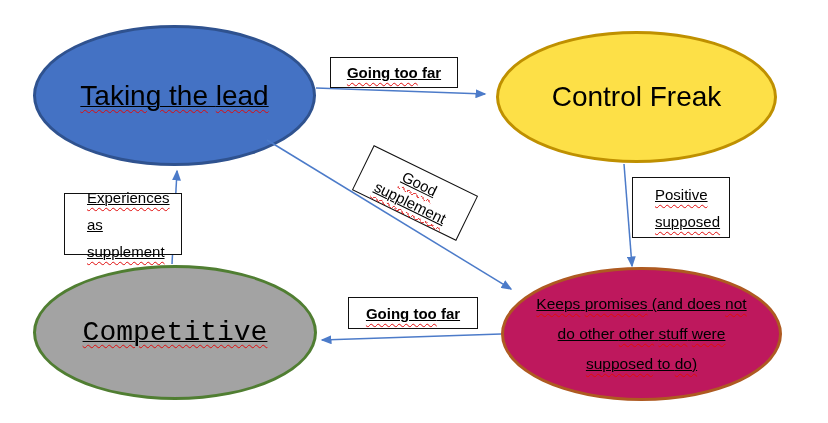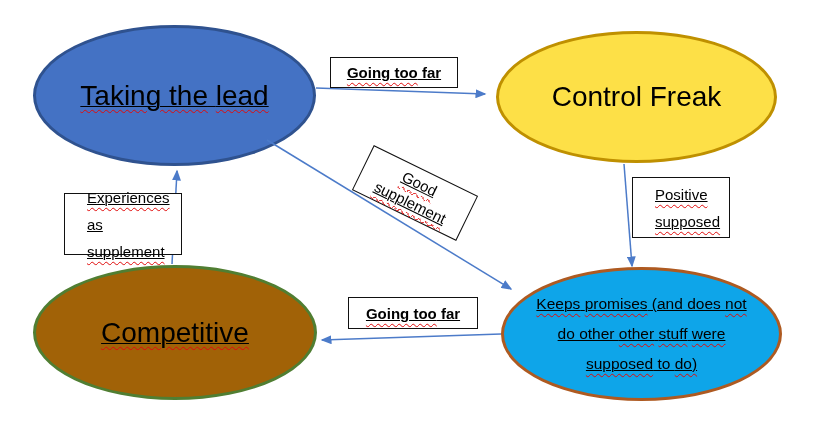--- a/index.html
+++ b/index.html
@@ -37,25 +37,25 @@
 <div class="canvas">
 
   <div class="node node-taking ul" style="background: rgb(68, 114, 196); border-color: rgb(47, 82, 143); justify-content: center;">
     <span><span class="sq">Taking the</span><span> </span><span class="sq">lead</span></span>
   </div>
 
   <div class="node node-control" style="background: #fde047; border-color: rgb(191, 144, 0);">
     <span><span>Control Freak</span></span>
   </div>
 
-  <div class="node node-compet ul" style="background: #a16207; border-color: rgb(80, 126, 50);">
+  <div class="node node-compet ul" style="background: #a3a3a3; border-color: rgb(80, 126, 50); font-family: Liberation Mono, monospace;">
     <span><span class="sq">Competitive</span></span>
   </div>
 
-  <div class="node node-keeps ul" style="background: #0ea5e9; border-color: rgb(174, 90, 33);">
+  <div class="node node-keeps ul" style="background: #be185d; border-color: rgb(174, 90, 33);">
     <span><span class="sq">Keeps</span><span> </span><span class="sq">promises</span><span> (and does </span><span class="sq">not</span><br><span>do other </span><span class="sq">other</span><span> </span><span class="sq">stuff</span><span> </span><span class="sq">were</span><br><span class="sq">supposed</span><span> to </span><span class="sq">do)</span></span>
   </div>
 
   <svg class="arrows" width="828" height="423" viewBox="0 0 828 423">
     <defs>
       <marker id="ah" markerWidth="11" markerHeight="9" refX="9.5" refY="4.5" orient="auto" markerUnits="userSpaceOnUse">
         <path d="M0,0 L11,4.5 L0,9 z" style="fill: rgb(76, 123, 201);"></path>
       </marker>
     </defs>
     <path class="line" d="M316,88 L485,94" marker-end="url(#ah)" style="stroke: rgb(76, 123, 201);"></path>

